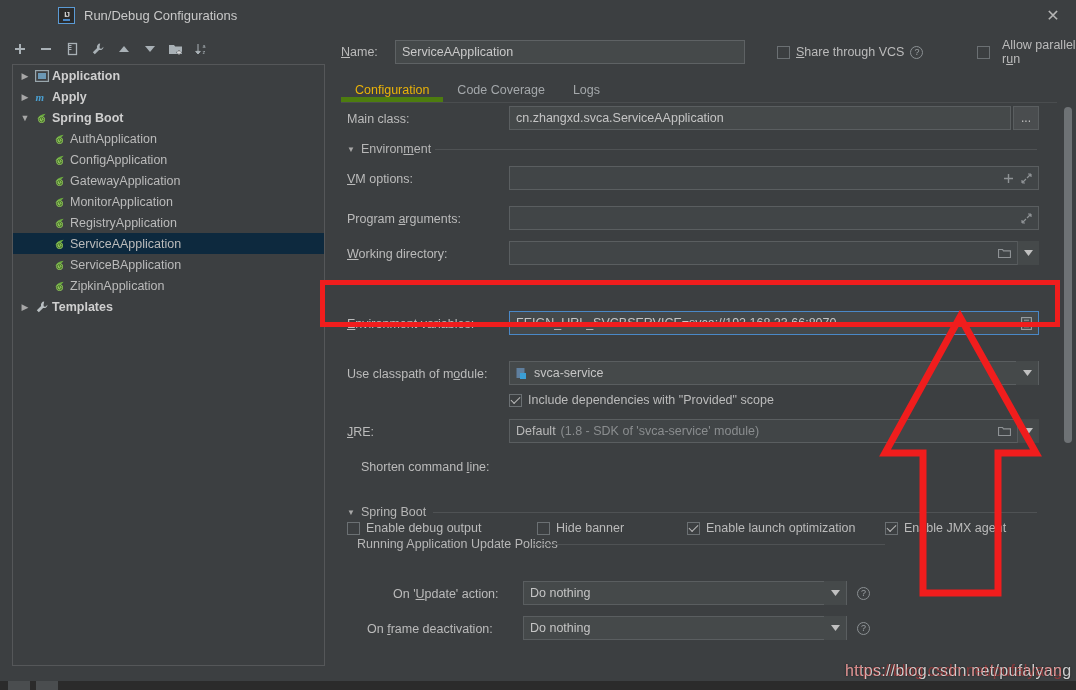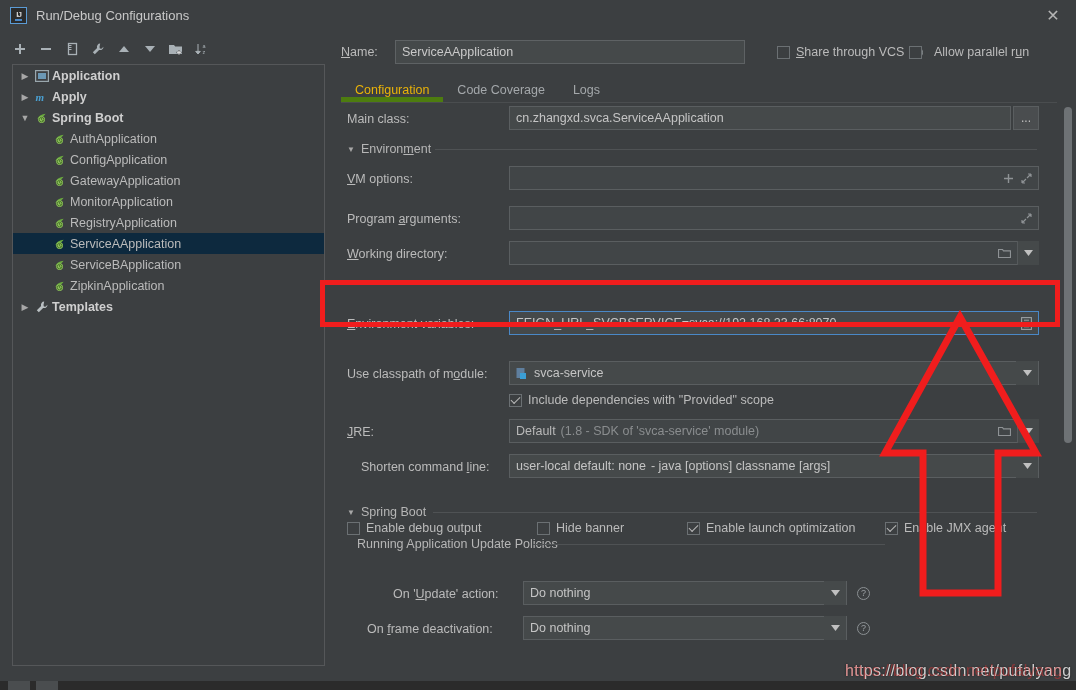--- a/index.html
+++ b/index.html
@@ -10,21 +10,21 @@
     font-family:"Liberation Sans", sans-serif;
     font-size:12.5px;
     color:#bbbbbb;
     -webkit-font-smoothing:antialiased;
   }
   #root { position:relative; width:1076px; height:690px; background:#3c3f41; }
 
   
   .titlebar{
     position:absolute; left:0; top:0; width:1076px; height:31px;
-    background:#3c3f41; display:flex; align-items:center;
+    background:#3c3f41; display:flex; align-items:center;padding-left:48px;
   }
   .ij-logo{
     width:17px;height:17px;margin-left:10px;margin-right:9px;
     border:1.5px solid #5b9bd5; background:#2b2b2b;
     display:flex;align-items:center;justify-content:center;
     font-size:8px; color:#d6d6d6; font-weight:bold; letter-spacing:-1px;
     font-family:"Liberation Sans",sans-serif;
   }
   .ij-logo i{ font-style:normal; border-bottom:2px solid #4a88c7; padding:0 1px;}
   .title-text{ font-size:13px; color:#c8c8c8; }
@@ -426,21 +426,21 @@
     <div class="name-row">
       <div class="lbl name-label"><u>N</u>ame:</div>
       <div class="txtfield name-field">ServiceAApplication</div>
 
       <div class="chk-wrap" style="position:absolute; left:440px;">
         <span class="chk"></span>
         <span><u>S</u>hare through VCS</span>
         <span class="qmark">?</span>
       </div>
 
-      <div class="chk-wrap" style="position:absolute; left:572px;gap:12px;">
+      <div class="chk-wrap" style="position:absolute; left:640px;gap:12px;">
         <span class="chk"></span>
         <span>Allow parallel r<u>u</u>n</span>
       </div>
     </div>
 
     <div class="tabs" id="tabs-host">
         <div class="tab active">Configuration</div>
         <div class="tab">Code Coverage</div>
         <div class="tab">Logs</div>
       </div>
@@ -552,33 +552,20 @@
           </span>
         </div>
         <div class="combo-arrow">
           <svg width="9" height="6" viewBox="0 0 9 6">
               <path d="M0 0h9L4.5 6z" fill="#c0c0c0"></path>
             </svg>
         </div>
       </div>
 
       <div class="flabel" style="left:24px; top:354px;">Shorten command <u>l</u>ine:</div>
-      <div class="fctl" style="left:172px; top:348px;">
-        <div class="combo" style="width:530px;">
-          <span class="ctext">
-            <span>user-local default: none</span>
-            <span class="dim">- java [options] classname [args]</span>
-          </span>
-          <span class="combo-arrow" style="border-left:none;">
-            <svg width="9" height="6" viewBox="0 0 9 6">
-                <path d="M0 0h9L4.5 6z" fill="#c0c0c0"></path>
-              </svg>
-          </span>
-        </div>
-      </div>
 
       <div class="sep-title" style="left:10px; top:399px;">
         <span class="tri">▼</span>
         <span>Spring Boot</span>
       </div>
       <div class="sep-line" style="left:96px; top:406px; width:604px;"></div>
 
       <div class="fctl" style="left:10px; top:422px; width:690px; display:flex; align-items:center;" id="sb-chk-host">
           <div class="chk-wrap" style="position: absolute; left: 0px;">
             <span class="chk"></span>

